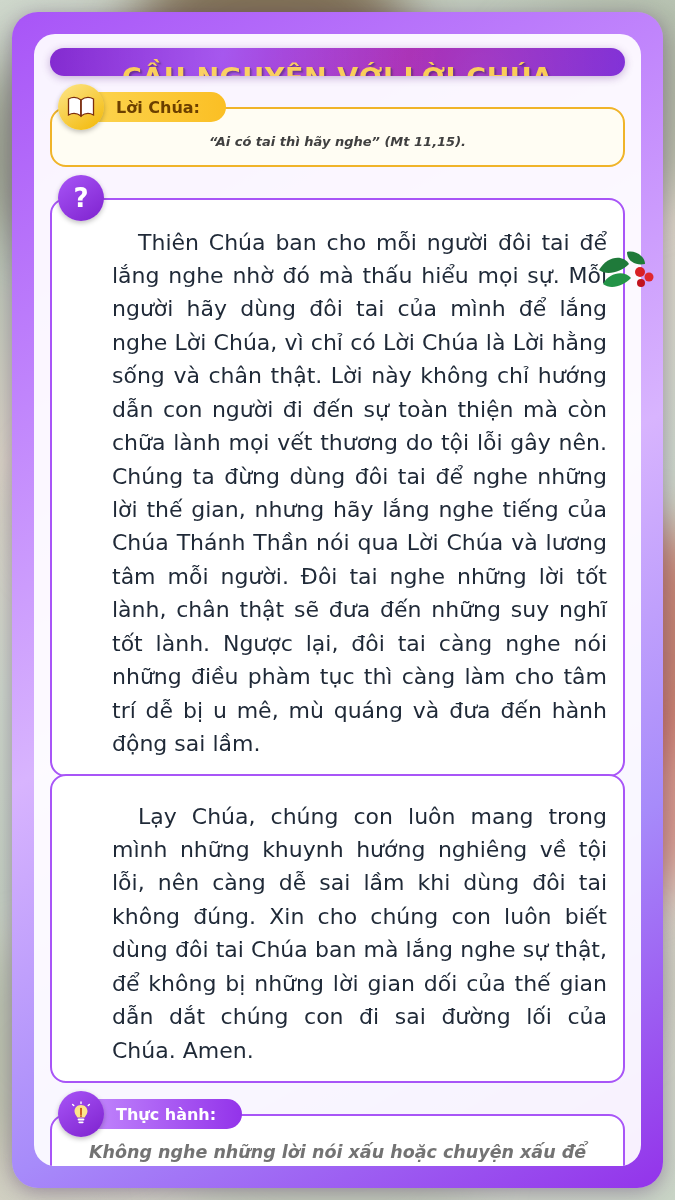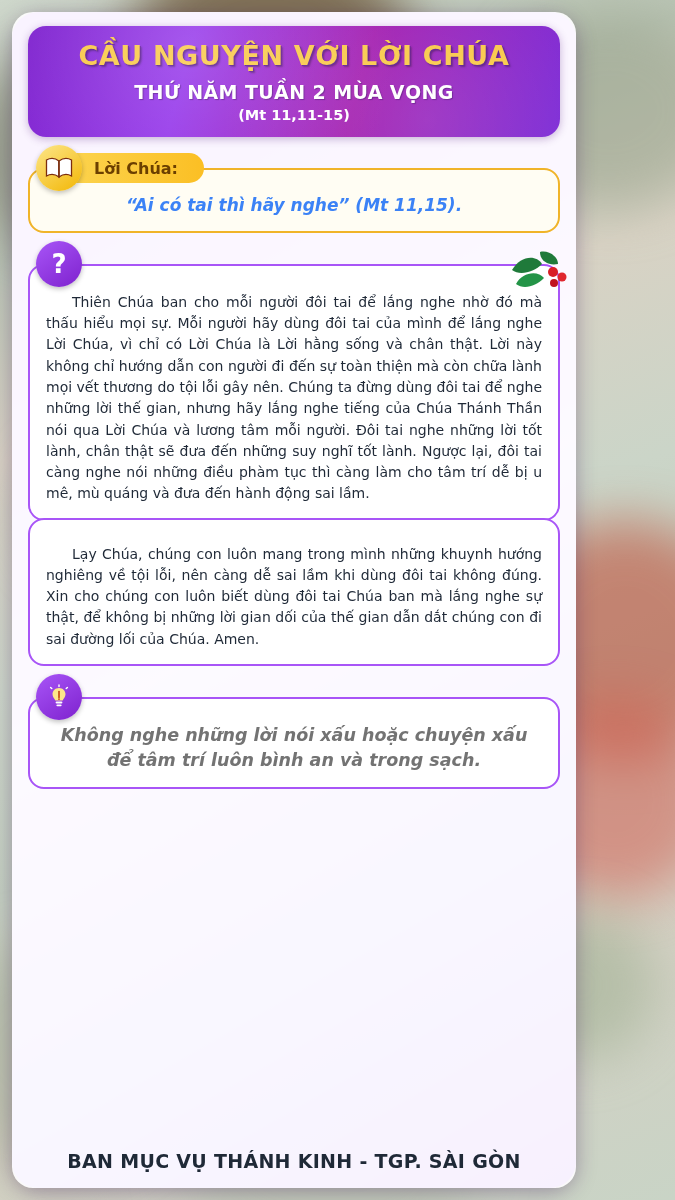--- a/index.html
+++ b/index.html
@@ -20,23 +20,23 @@
   .b4 { width: 240px; height: 240px; right: -70px; top: 520px; background: #c0452f; opacity:.55;}
   .b5 { width: 200px; height: 200px; right: -40px; top: 700px; background: #d4574a; opacity:.5;}
   .b6 { width: 260px; height: 230px; left: -70px; bottom: 30px; background: #a9b59c; }
   .b7 { width: 300px; height: 200px; left: 180px; bottom: -60px; background: #b7c3ae; }
   .b8 { width: 180px; height: 160px; left: 30px; top: 430px; background: #aeb9a3; }
   .b9 { width: 150px; height: 150px; right: 20px; bottom: 140px; background: #9fb092; }
 
   .card {
     position: absolute;
     left: 12px; top: 12px;
-    width: 564px; height: 1176px;
+    width: 651px; height: 1176px;
     border-radius: 26px;
-    padding: 0;
+    padding: 22px;
     background: linear-gradient(150deg,#a855f7 0%, #c084fc 25%, #d8b4fe 50%, #a78bfa 75%, #9333ea 100%);
     box-shadow: 0 4px 20px rgba(60,20,90,.35);
   }
   .card-inner {
     width: 100%; height: 100%;
     border-radius: 21px;
     background: rgba(255,255,255,.93);
     padding: 14px 16px 10px 16px;
     display: flex; flex-direction: column;
     overflow: hidden;
@@ -100,27 +100,28 @@
   .body-box {
     margin-top: -17px;
     border-radius: 16px;
     padding: 24px 16px 14px;
   }
   .box-gold { border: 2px solid #f0b429; background: #fffdf3; }
   .box-purple { border: 2px solid #a855f7; background: #ffffff; }
 
   .verse {
     text-align: center; font-style: italic; font-weight: 700;
-    font-size: 17px; color: #3b82f6; line-height: 1.35;
+    font-size: 13px; color: #404040; line-height: 1.35;
   }
 
   .para {
-    font-size: 14px; line-height: 1.52; color: #1f2937;
+    font-size: 22px; line-height: 1.52; color: #1f2937;
     text-align: justify; text-justify: inter-word;
     font-family: "DejaVu Sans", "Liberation Sans", sans-serif;
+    margin-left: 44px;
   }
   .para .indent { display:inline-block; width: 26px; }
 
   .practice {
     text-align: center; font-style: italic; font-weight: 800;
     font-size: 17.5px; line-height: 1.42; color: #737373;
   }
 
   .footer {
     margin-top: auto;
@@ -206,20 +207,21 @@
         <div class="badge purple">
           <svg width="26" height="26" viewBox="0 0 26 26" aria-hidden="true">
             <path d="M13 4 C9 4, 6.5 7, 6.5 10.3 C6.5 13, 8.5 14.6, 9.3 16.5 L16.7 16.5 C17.5 14.6, 19.5 13, 19.5 10.3 C19.5 7, 17 4, 13 4 Z" fill="#fde68a"></path>
             <rect x="9.6" y="17.6" width="6.8" height="2" rx="1" fill="#fff"></rect>
             <rect x="10.4" y="20.4" width="5.2" height="1.9" rx=".95" fill="#fff"></rect>
             <path d="M13 7.5 L13 13.5" stroke="#c2410c" stroke-width="1.6" stroke-linecap="round"></path>
             <circle cx="13" cy="15.1" r="0.95" fill="#c2410c"></circle>
             <path d="M13 .9 L13 2.6 M4.6 3.4 L5.8 4.6 M21.4 3.4 L20.2 4.6" stroke="#fff" stroke-width="1.4" stroke-linecap="round"></path>
           </svg>
         </div>
+        <div class="label-tab purple">Thực hành:</div>
       </div>
       <div class="body-box box-purple">
         <div class="practice">Không nghe những lời nói xấu hoặc chuyện xấu để tâm trí luôn bình an và trong sạch.</div>
       </div>
     </div>
 
     <div class="footer">BAN MỤC VỤ THÁNH KINH - TGP. SÀI GÒN</div>
 
   </div>
 </div>

